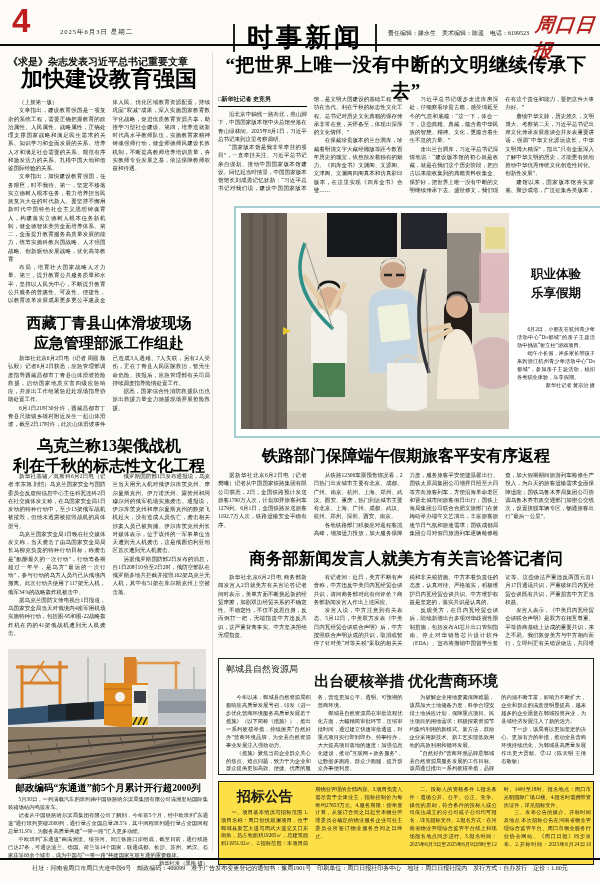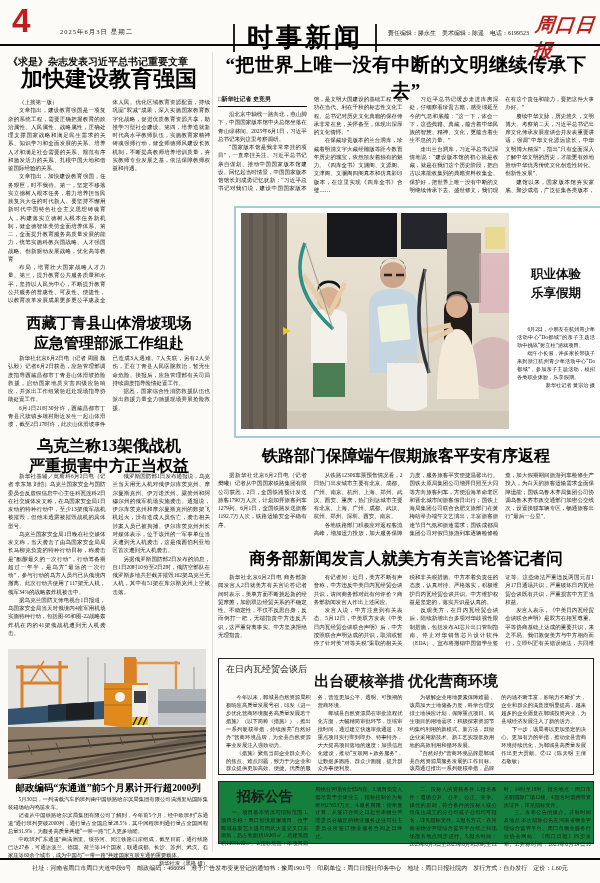--- a/index.html
+++ b/index.html
@@ -52,22 +52,22 @@
   .b-rail{position:absolute;left:218px;top:471px;width:376px;height:73px;}
   .h-comm{position:absolute;left:218px;top:548px;width:376px;font-size:16.5px;}
   .b-comm{position:absolute;left:218px;top:573px;width:376px;height:81px;}
 
   .box-dc{position:absolute;left:218px;top:658px;width:376px;height:117px;border:1px solid #222;
           box-sizing:border-box;padding:4px 7px;background:#fdfcf9;}
   .dc-kicker{font-size:9px;color:#222;}
   .dc-head{font-size:15px;font-weight:bold;text-align:center;margin-top:-4px;margin-bottom:3px;}
   .dc-cols{height:80px;font-size:5.3px;}
 
-  .box-td{position:absolute;left:218px;top:781px;width:376px;height:63px;border:1px solid #222;
-          box-sizing:border-box;padding:4px 2px;background:#15803d;}
+  .box-td{position:absolute;left:218px;top:781px;width:376px;height:84px;border:1px solid #222;
+          box-sizing:border-box;padding:4px 2px;background:#fde047;}
   .td-cols{height:63px;font-size:5.2px;}
   .td-title{font-size:14px;font-weight:bold;text-align:center;text-indent:0 !important;margin-bottom:2px;}
 
   .footer-rule{position:absolute;left:0;top:858px;width:600px;height:1.5px;background:#0a0a0a;}
   .footer-text{position:absolute;left:0;top:864px;width:600px;text-align:center;font-size:6px;color:#222;}
 </style>
 </head>
 <body>
 
 <div id="paper">
@@ -98,21 +98,21 @@
     <div>应急管理部派工作组赴</div>
   </div>
   <div class="b-tibet tiny cols2">
     <p>新华社北京6月2日电（记者 周圆 魏弘毅）记者6月2日获悉，应急管理部调度指导西藏昌都市丁青县山体滑坡抢险救援，启动国家地质灾害四级应急响应，并派出工作组紧急赶赴现场指导协助处置工作。</p>
     <p>6月1日21时30分许，西藏昌都市丁青县尺牍镇乡雄村附近发生一起山体滑坡，截至2日17时许，此次山体滑坡事件已造成3人遇难、7人失联，另有2人受伤，正在丁青县人民医院救治，暂无生命危险。接报后，应急管理部有关司局持续调度指导险情处置工作。</p>
     <p>据悉，国家综合性消防救援队伍也派出救援力量全力驰援现场开展抢险救援。</p>
   </div>
 
   <div class="h-ukr hl">
     <div>乌克兰称13架俄战机</div>
-    <div>严重损害中方正当权益</div>
+    <div>利在千秋的标志性文化工程</div>
   </div>
   <div class="b-ukr tiny cols2">
     <p>新华社基辅／莫斯科6月2日电（记者 李东旭 刘恺）乌克兰国家安全与国防委员会反虚假信息中心主任科瓦连科2日在社交媒体发文称，在乌国家安全局1日发动的特种行动中，至少13架俄军战机被摧毁，但他未透露被摧毁战机的具体型号。</p>
     <p>乌克兰国家安全局1日晚在社交媒体发文称，当天袭击了由乌国家安全局局长马柳克负责的特种行动目标，称袭击是“酝酿最久的一次行动”，行动筹备期超过一年半，是乌方“最远的一次行动”，参与行动的乌方人员均已从俄境内撤离。此次行动共使用了117架无人机，俄军34%的战略轰炸机被击中。</p>
     <p>据乌克兰国防文传电视台1日报道，乌国家安全局当天对俄境内4座军用机场实施特种行动，包括图-95和图-22战略轰炸机在内的41架俄战机遭到无人机袭击。</p>
     <p>俄罗斯国防部1日发布通报说，乌克兰当天用无人机对俄伊尔库茨克州、摩尔曼斯克州、伊万诺沃州、梁赞州和阿穆尔州的俄军机场实施袭击。通报说，伊尔库茨克州和摩尔曼斯克州的数架飞机起火，没有造成人员伤亡，袭击相关涉案人员已被拘捕。伊尔库茨克州州长对媒体表示，位于该州的一军事单位当天遭到无人机袭击，这是俄西伯利亚地区首次遭到无人机袭击。</p>
     <p>另据俄罗斯国防部2日发布的消息，自1日20时10分至2日2时，俄防空部队在俄罗斯多地共拦截并摧毁162架乌克兰无人机，其中有51架在库尔斯克州上空被击落。</p>
   </div>
 
   <div class="train-photo">
@@ -254,21 +254,21 @@
   <div class="h-comm hl">商务部新闻发言人就美方有关言论答记者问</div>
   <div class="b-comm tiny cols4">
     <p>新华社北京6月2日电 商务部新闻发言人2日就美方有关言论答记者问时表示，美单方面不断挑起新的经贸摩擦，加剧双边经贸关系的不确定性、不稳定性，不仅不反思自身，反而倒打一耙，无端指责中方违反共识，这严重背离事实。中方坚决拒绝无理指责。</p>
     <p>有记者问：近日，美方不断有声音称，中方违反中美日内瓦经贸会谈共识，请问商务部对此有何评价？商务部新闻发言人作出上述回应。</p>
     <p>发言人说，中方注意到有关表态。5月12日，中美双方发表《中美日内瓦经贸会谈联合声明》后，中方按照联合声明达成的共识，取消或暂停了针对美“对等关税”采取的相关关税和非关税措施。中方本着负责任的态度，认真对待、严格落实，积极维护日内瓦经贸会谈共识。中方维护权益是坚定的，落实共识是认真的。</p>
     <p>反观美方，在日内瓦经贸会谈后，陆续新增出台多项对华歧视性限制措施，包括发布AI芯片出口管制指南、停止对华销售芯片设计软件（EDA）、宣布将撤销中国留学生签证等。这些做法严重违反两国元首1月17日通话共识，严重破坏日内瓦经贸会谈既有共识，严重损害中方正当权益。</p>
     <p>发言人表示，《中美日内瓦经贸会谈联合声明》是双方在相互尊重、平等协商基础上达成的重要共识，来之不易。我们敦促美方与中方相向而行，立即纠正有关错误做法，共同维护日内瓦经贸会谈共识，推动中美经贸关系健康、稳定、可持续发展。如果美方一意孤行，继续损害中方利益，中方将继续坚决采取有力措施，维护自身正当权益。</p>
   </div>
 
   <div class="box-dc">
-    <div class="dc-kicker">在日内瓦经贸会谈后</div>
+    <div class="dc-kicker">郸城县自然资源局</div>
     <div class="dc-head">出台硬核举措 优化营商环境</div>
     <div class="dc-cols tiny cols4">
       <p>今年以来，郸城县自然资源局积极响应高质量发展号召，印发《进一步优化营商环境服务高质量发展若干措施》（以下简称《措施》），推出一系列硬核举措，持续擦亮“自然好办”营商环境品牌，为全县自然资源事业发展注入强劲动力。</p>
       <p>《措施》聚焦当前企业群众关心的焦点、难点问题，致力于为企业和群众提供更加高效、便捷、优质的服务，营造更加公平、透明、可预期的营商环境。</p>
       <p>郸城县自然资源局在审批流程优化方面，大幅精简审批环节，压缩审批时间，通过建立快速审批通道，对重点项目实行即到即办、特事特办，大大提高项目落地的速度；加强信息化建设，推动“互联网＋政务服务”，让数据多跑路、群众少跑腿，提升群众办事便利度。</p>
       <p>为破解企业用地要素保障难题，该局加大土地储备力度，科学合理安排土地供应计划，保障重点项目、民生项目的用地需求；积极探索资源节约集约利用的新模式、新方法，鼓励企业采用新技术、新工艺实现低效用地的高效利用和循环发展。</p>
       <p>“自然好办”营商环境品牌是郸城县自然资源局服务发展的工作目标。该局通过推出一系列硬核举措，品牌的内涵不断丰富，影响力不断扩大，企业和群众的满意度明显提高，越来越多的企业愿意在郸城投资兴业，为县域经济发展注入了新的活力。</p>
       <p>下一步，该局将以更加坚定的决心、更加有力的举措，推动全县营商环境持续优化，为郸城县高质量发展作出更大贡献。②12（陈天明 王倩 石敬敏）</p>
     </div>
   </div>

